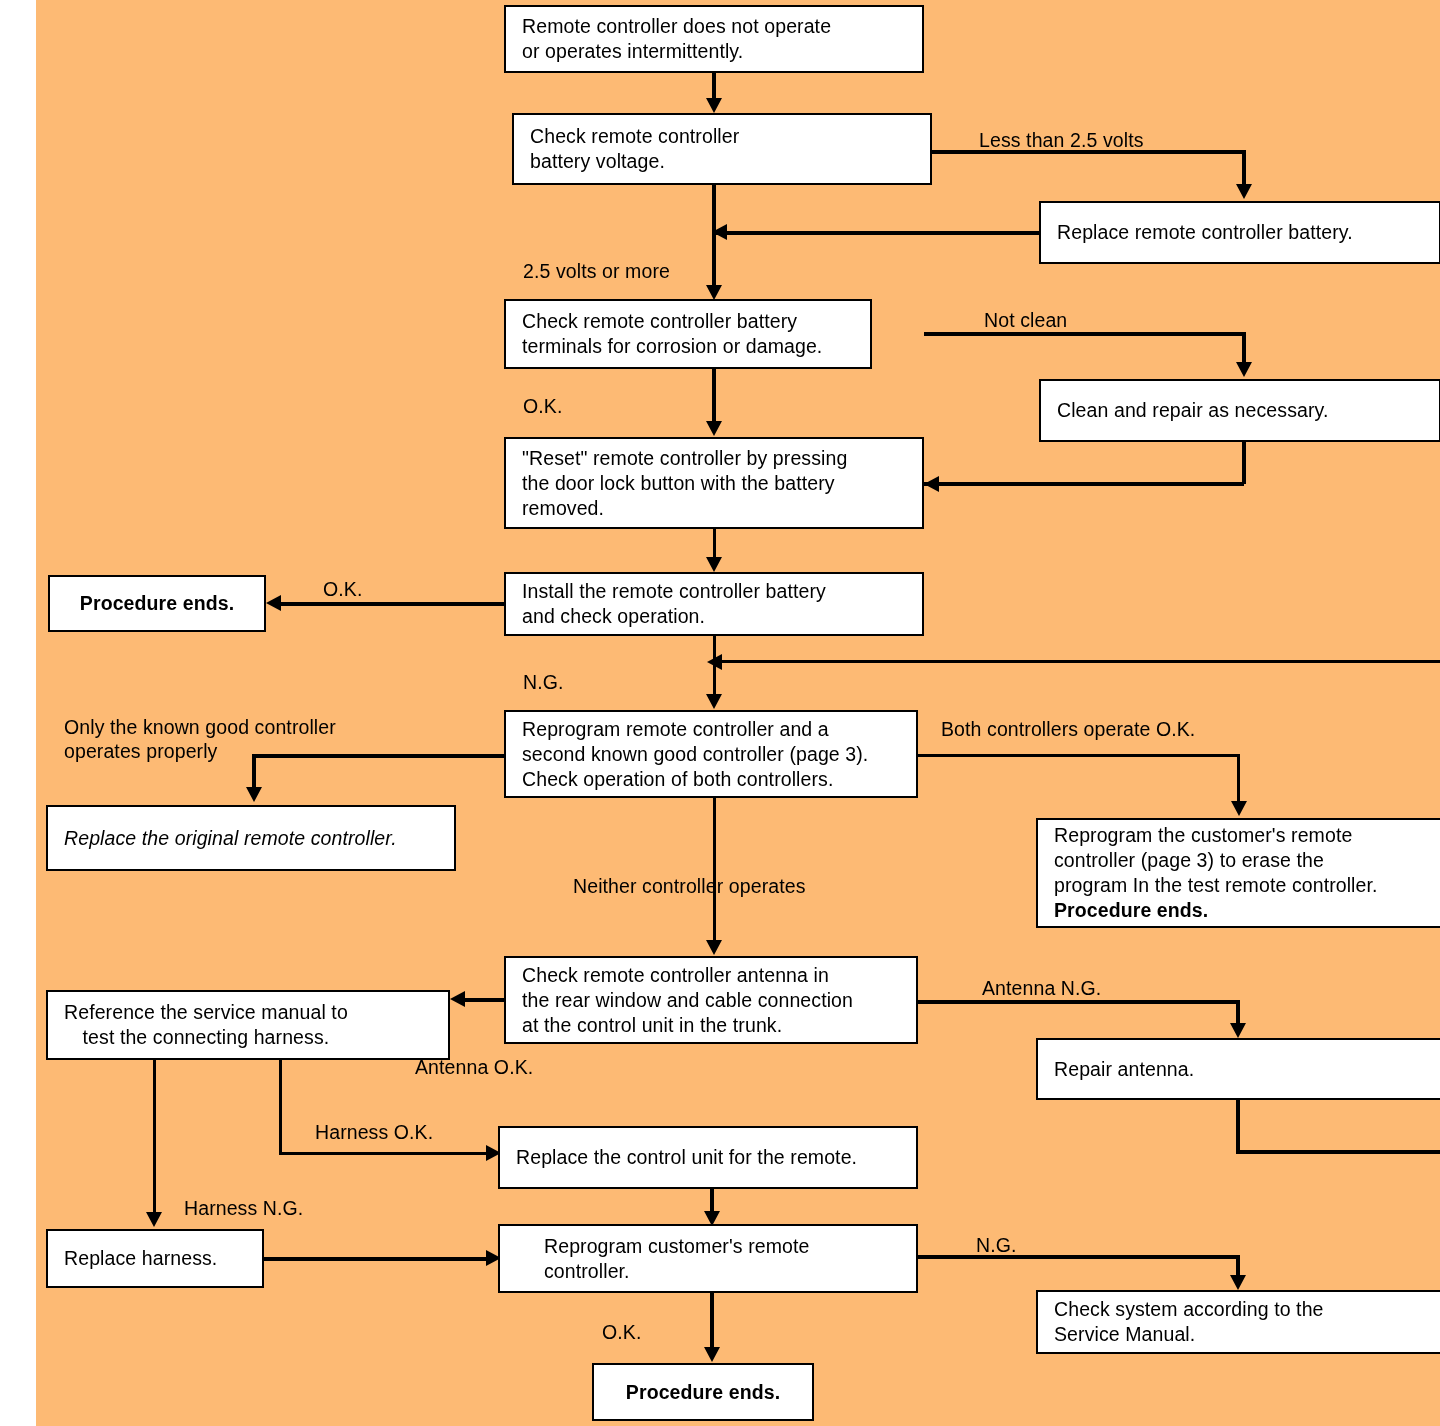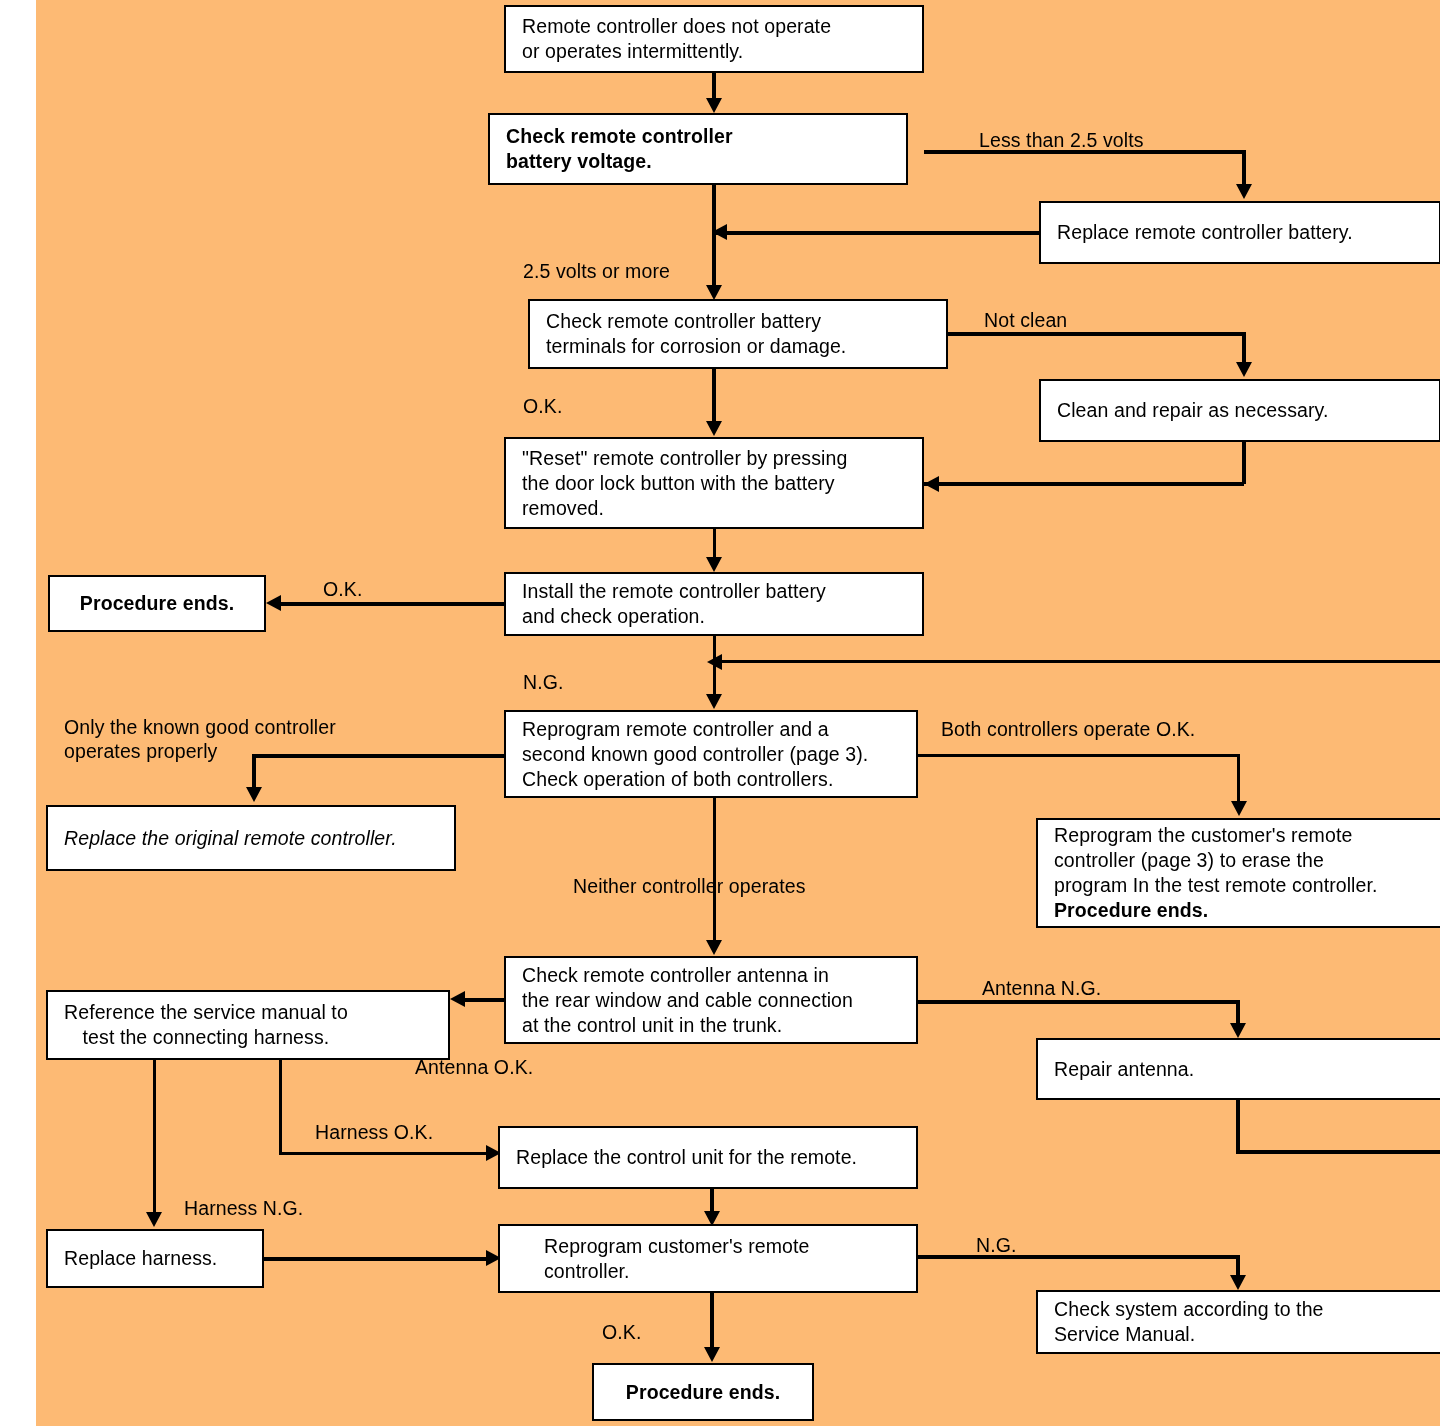--- a/index.html
+++ b/index.html
@@ -82,30 +82,30 @@
 </head>
 <body>
 
 <div id="canvas">
 
   <div class="node" style="left:468px; top:5px; width:420px; height:68px;">
     <span class="txt">Remote controller does not operate
 or operates intermittently.</span>
   </div>
 
-  <div class="node" style="left:452px; top:113px; width:420px; height:72px;font-weight:bold;">
+  <div class="node" style="left:476px; top:113px; width:420px; height:72px;">
     <span class="txt">Check remote controller
 battery voltage.</span>
   </div>
 
   <div class="node" style="left:1003px; top:201px; width:402px; height:63px;">
     <span class="txt">Replace remote controller battery.</span>
   </div>
 
-  <div class="node" style="left:492px; top:299px; width:420px; height:70px;">
+  <div class="node" style="left:468px; top:299px; width:368px; height:70px;">
     <span class="txt">Check remote controller battery
 terminals for corrosion or damage.</span>
   </div>
 
   <div class="node" style="left:1003px; top:379px; width:402px; height:63px;">
     <span class="txt">Clean and repair as necessary.</span>
   </div>
 
   <div class="node" style="left:468px; top:437px; width:420px; height:92px;">
     <span class="txt">"Reset" remote controller by pressing

